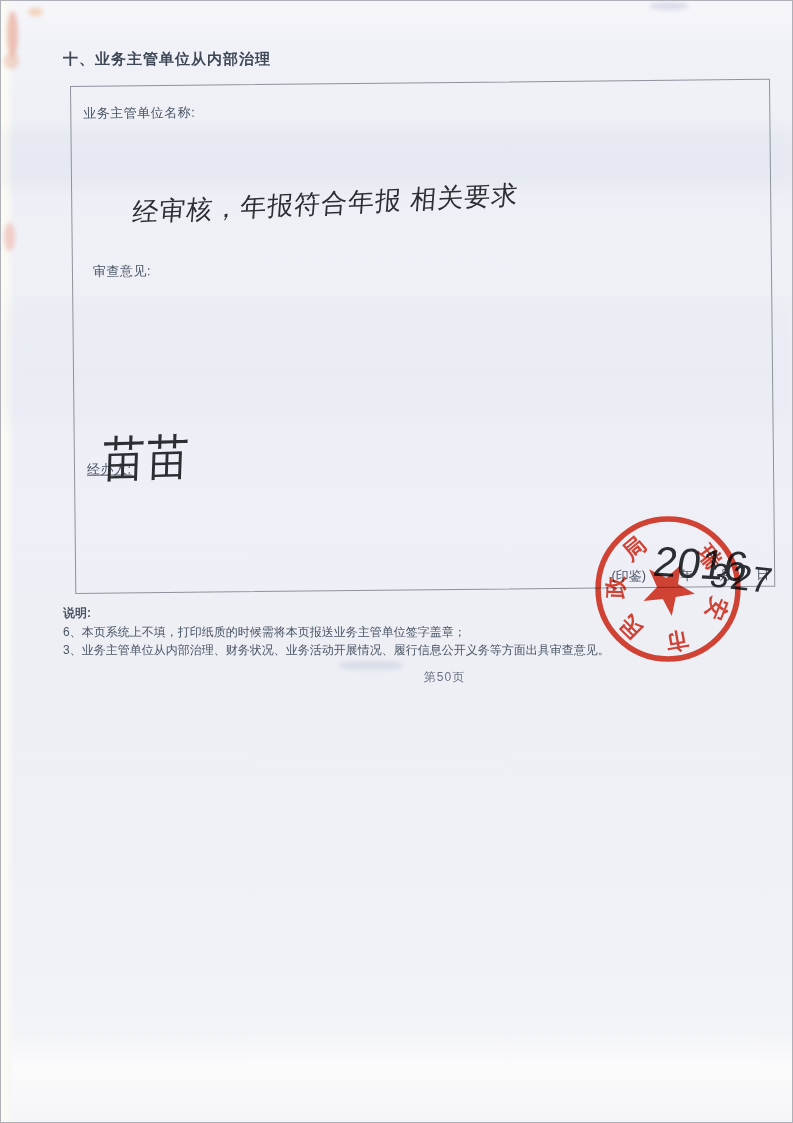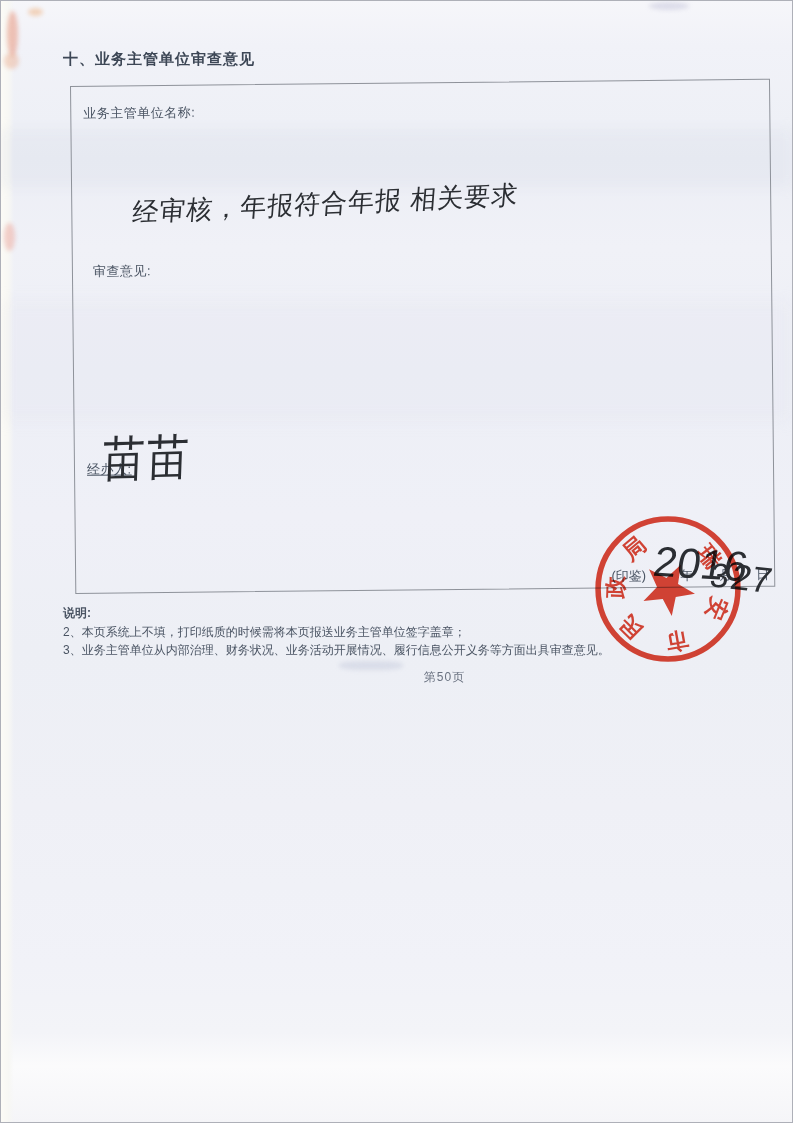--- a/index.html
+++ b/index.html
@@ -94,21 +94,21 @@
   <div class="edge-strip"></div>
   <div class="artifact a1"></div>
   <div class="artifact a2"></div>
   <div class="artifact a3"></div>
   <div class="artifact a4"></div>
   <div class="artifact a5"></div>
   <div class="artifact a6"></div>
   <div class="band1"></div>
   <div class="band2"></div>
 
-  <div class="section-title">十、业务主管单位审查意见</div>
+  <div class="section-title">十、业务主管单位从内部治理</div>
 
   <div class="review-box">
 
     <div class="field-label lbl-unit">业务主管单位名称:</div>
 
     <div class="field-label lbl-opinion">审查意见:</div>
 
     <div class="hw hw-opinion">经审核，年报符合年报 相关要求</div>
 
     <div class="field-label lbl-handler">经办人:</div>
@@ -132,19 +132,19 @@
         <text x="123.2" y="94.5" transform="rotate(112 123.2 94.5)" class="seal-char">安</text>
         <text x="84.0" y="126.2" transform="rotate(170 84.0 126.2)" class="seal-char">市</text>
         <text x="38.2" y="111.8" transform="rotate(225 38.2 111.8)" class="seal-char">民</text>
         <text x="23.0" y="73.2" transform="rotate(272 23.0 73.2)" class="seal-char">政</text>
         <text x="41.6" y="35.2" transform="rotate(320 41.6 35.2)" class="seal-char">局</text>
       </g>
   </svg>
 
   <div class="notes">
     <div class="notes-heading">说明:</div>
-    <div class="note-line">2、本页系统上不填，打印纸质的时候需将本页报送业务主管单位签字盖章；</div>
+    <div class="note-line">6、本页系统上不填，打印纸质的时候需将本页报送业务主管单位签字盖章；</div>
     <div class="note-line">3、业务主管单位从内部治理、财务状况、业务活动开展情况、履行信息公开义务等方面出具审查意见。</div>
   </div>
 
   <div class="page-number">第50页</div>
 
 </div>
 
 </body></html>

